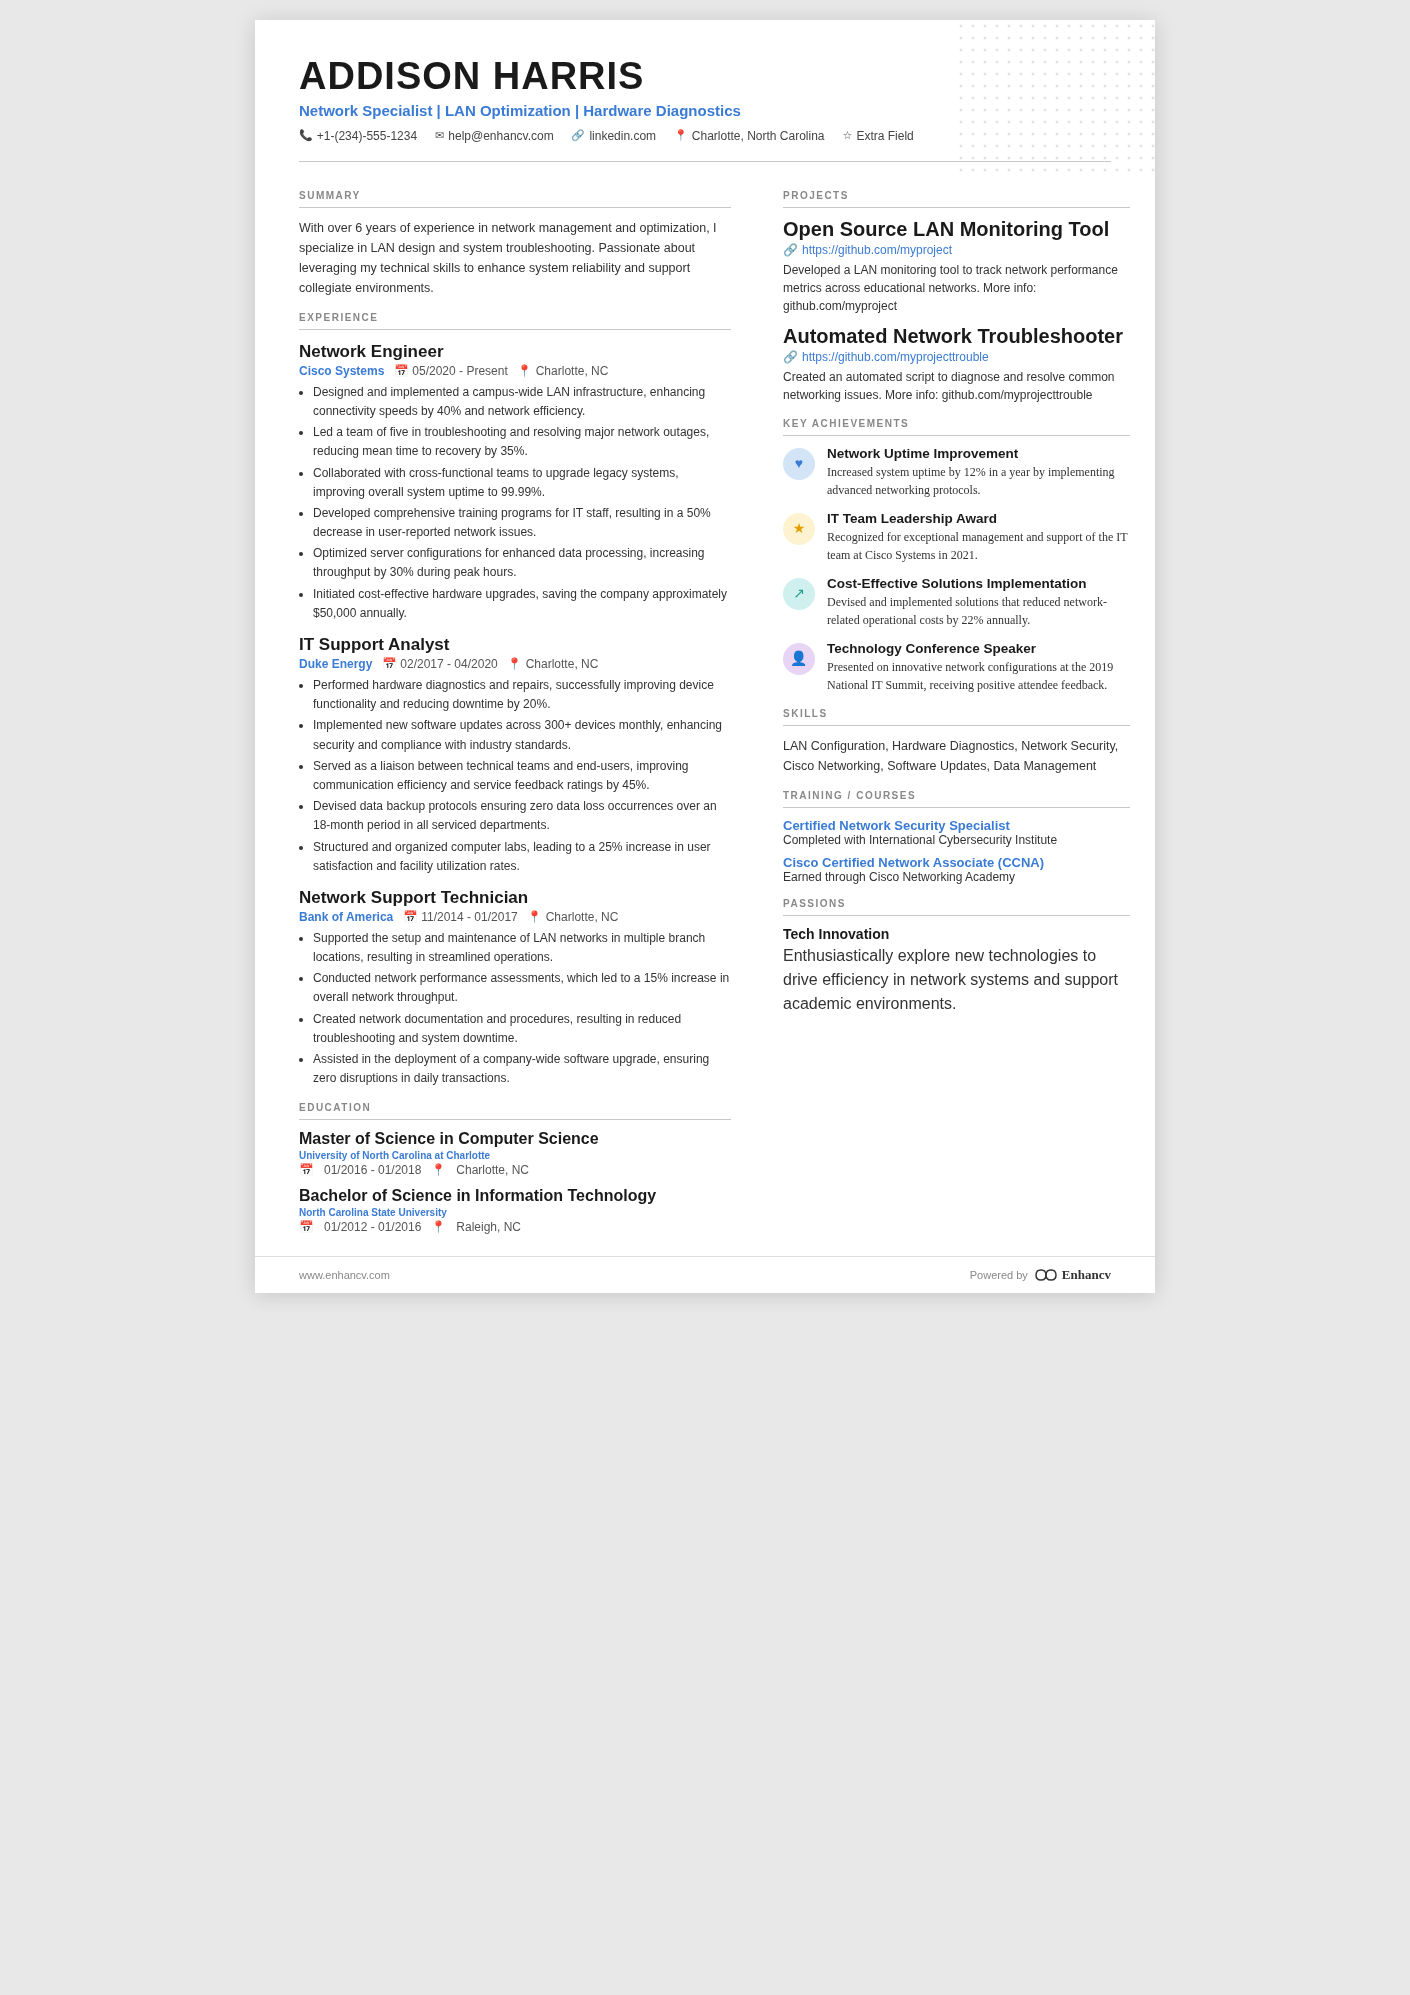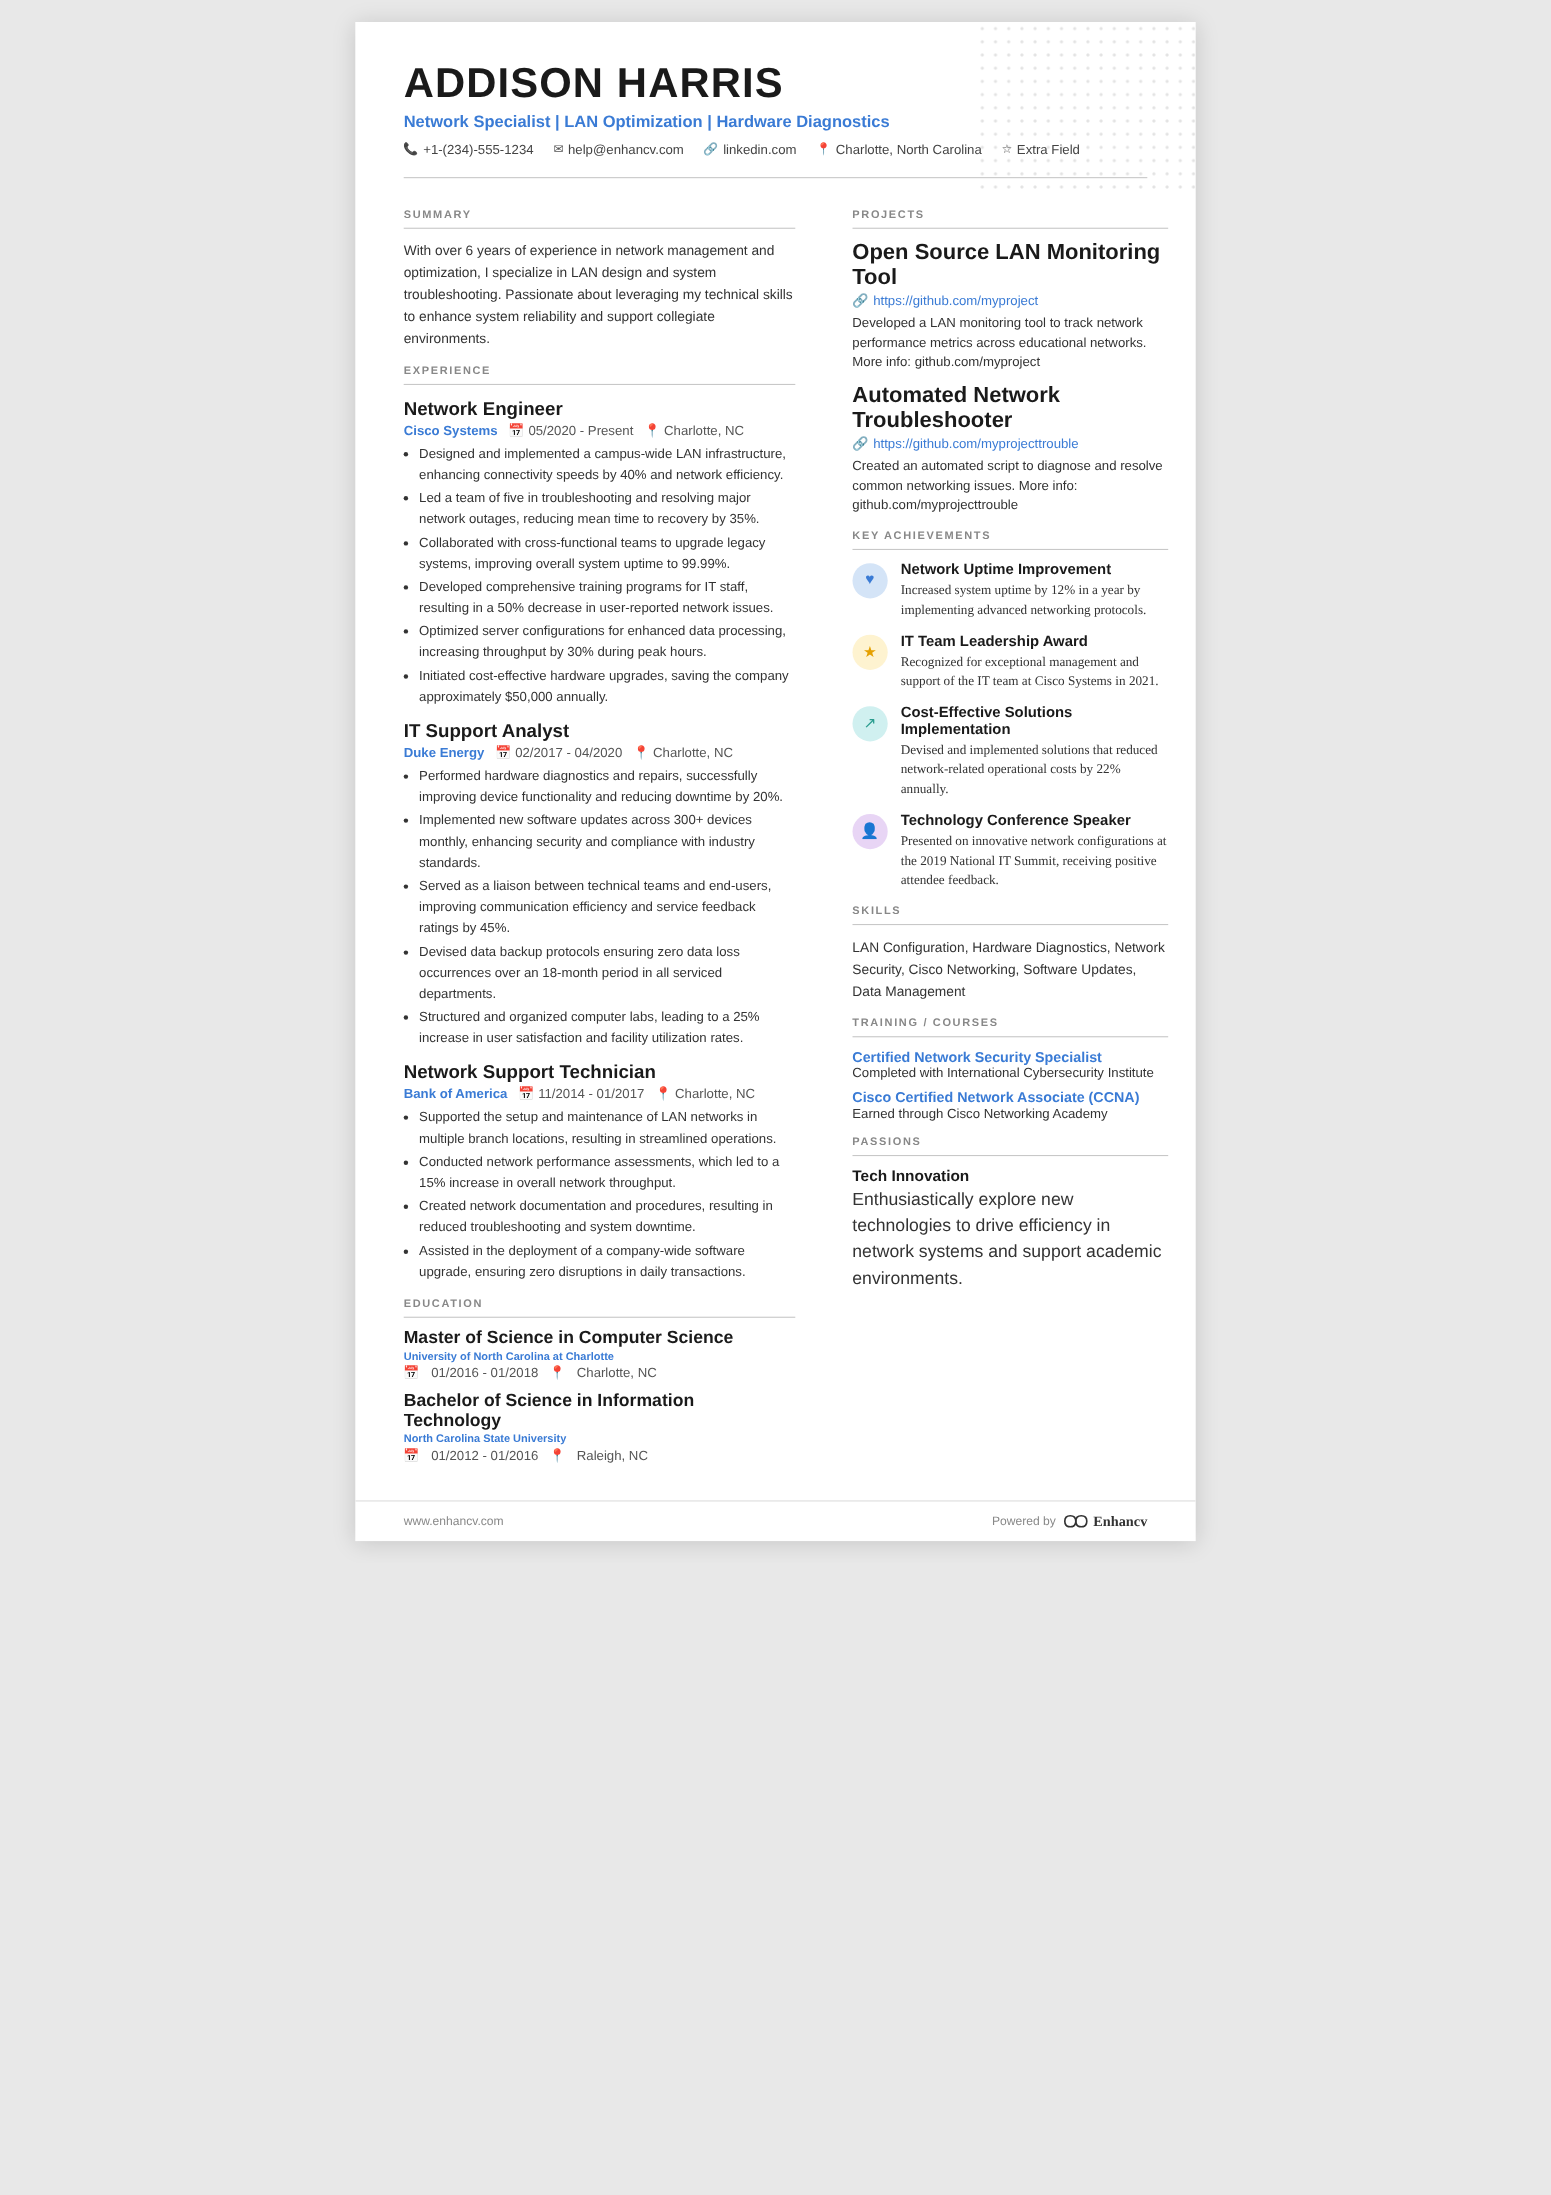--- a/index.html
+++ b/index.html
@@ -5,21 +5,21 @@
     * { margin: 0; padding: 0; box-sizing: border-box; }
     body {
       font-family: 'Georgia', 'Times New Roman', serif;
       background: #e8e8e8;
       display: flex;
       justify-content: center;
       align-items: flex-start;
       padding: 20px;
     }
     .resume-page {
-      width: 764px;
+      width: 900px;
       min-height: 1270px;
       background: #fff;
       position: relative;
       overflow: hidden;
       box-shadow: 0 2px 20px rgba(0,0,0,0.15);
     }
     
     .dot-pattern {
       position: absolute;
       top: 0;
@@ -258,21 +258,21 @@
       color: #333;
       font-family: Arial, sans-serif;
       line-height: 1.5;
     }
     .footer-bar {
       display: flex;
       justify-content: space-between;
       align-items: center;
       padding: 10px 44px;
       border-top: 1px solid #ddd;
-      margin-top: 14px;
+      margin-top: 2px;
     }
     .footer-url {
       font-size: 11px;
       color: #888;
       font-family: Arial, sans-serif;
     }
     .footer-powered {
       font-size: 11px;
       color: #888;
       font-family: Arial, sans-serif;

